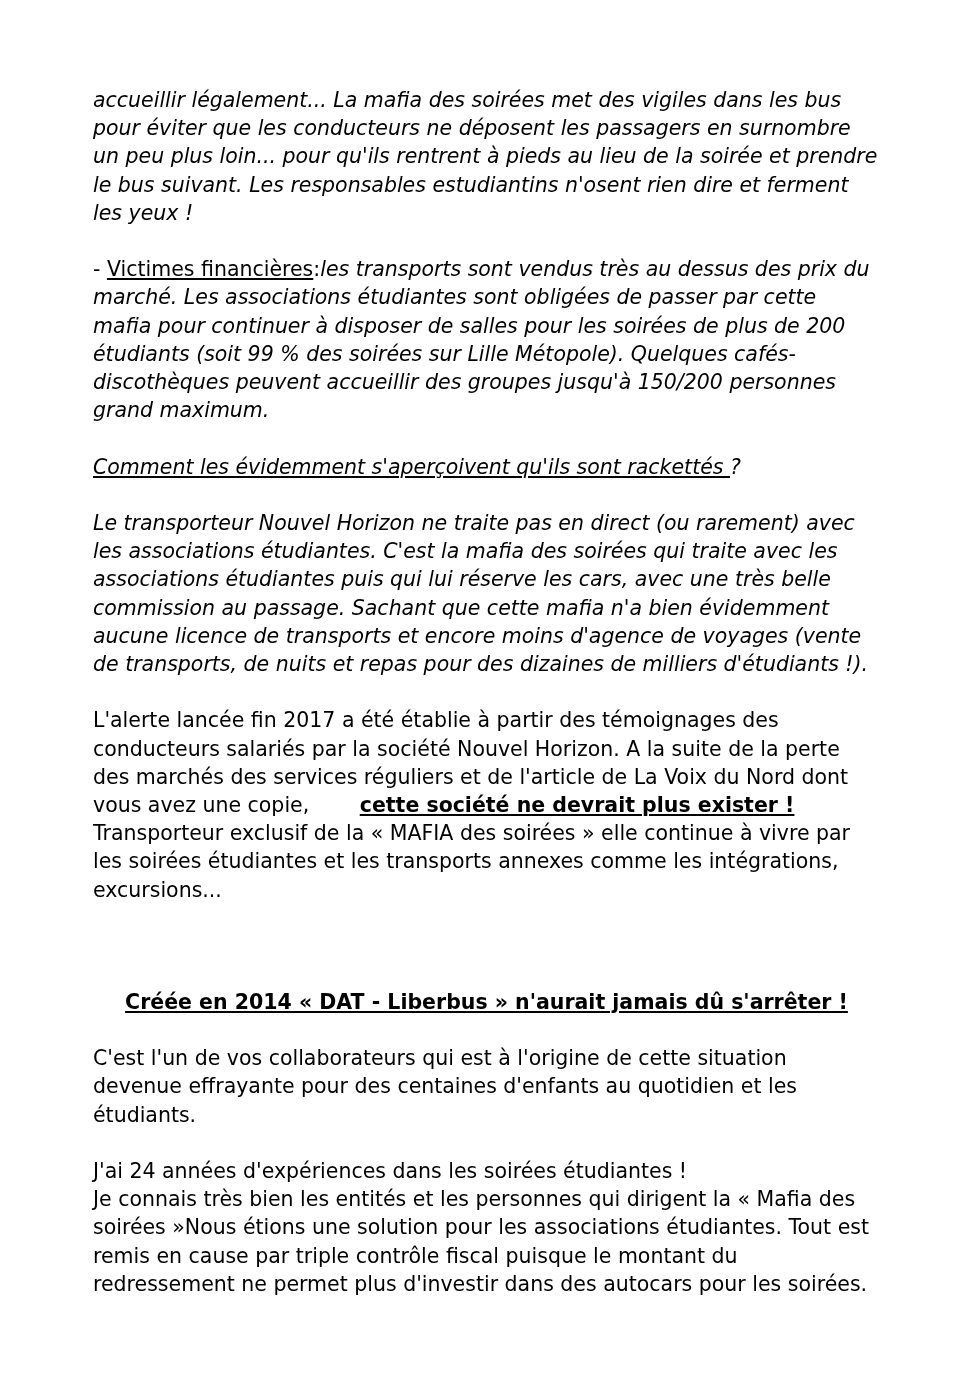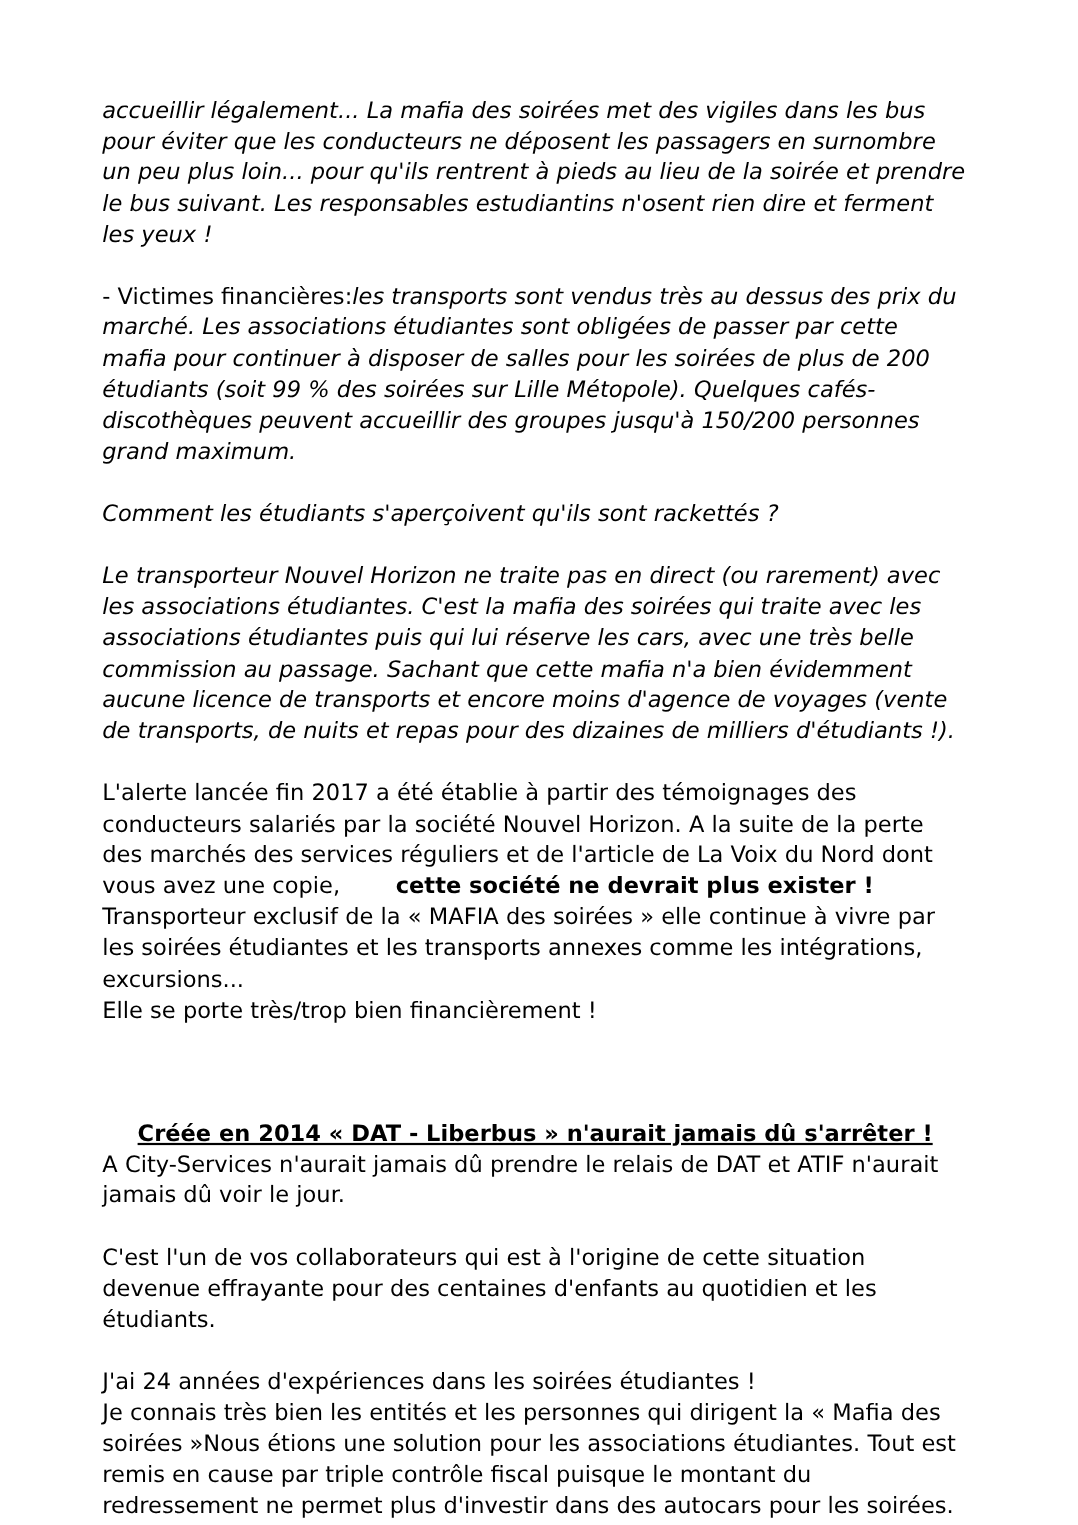--- a/index.html
+++ b/index.html
@@ -38,20 +38,21 @@
   .para.tight {
     margin-top: 0;
   }
   .italic {
     font-style: italic;
   }
   .upright {
     font-style: normal;
   }
   .u {
+    text-decoration: underline;
     text-underline-offset: 2px;
     text-align: center;
   }
   .b {
     font-weight: bold;
     margin-left: 44px;
   }
   .heading-bold {
     font-weight: bold;
     font-style: normal;
@@ -66,34 +67,32 @@
 </head>
 <body>
 
 <div class="page">
   <div class="doc-body">
 
     <p class="para italic">accueillir légalement... La mafia des soirées met des vigiles dans les bus pour éviter que les conducteurs ne déposent les passagers en surnombre un peu plus loin... pour qu'ils rentrent à pieds au lieu de la soirée et prendre le bus suivant. Les responsables estudiantins n'osent rien dire et ferment les yeux !</p>
 
     <p class="para"><span class="upright">- </span><span class="upright u">Victimes financières</span><span class="upright">:</span><span class="italic">les transports sont vendus très au dessus des prix du marché. Les associations étudiantes sont obligées de passer par cette mafia pour continuer à disposer de salles pour les soirées de plus de 200 étudiants (soit 99 % des soirées sur Lille Métopole). Quelques cafés-discothèques peuvent accueillir des groupes jusqu'à 150/200 personnes grand maximum.</span></p>
 
-    <p class="para"><span class="italic u">Comment les étudiants s'aperçoivent qu'ils sont rackettés </span><span class="italic">?</span></p>
+    <p class="para"><span class="italic u">Comment les évidemment s'aperçoivent qu'ils sont rackettés </span><span class="italic">?</span></p>
 
 
     <p class="para italic">Le transporteur Nouvel Horizon ne traite pas en direct (ou rarement) avec les associations étudiantes. C'est la mafia des soirées qui traite avec les associations étudiantes puis qui lui réserve les cars, avec une très belle commission au passage. Sachant que cette mafia n'a bien évidemment aucune licence de transports et encore moins d'agence de voyages (vente de transports, de nuits et repas pour des dizaines de milliers d'étudiants !).</p>
 
     <p class="para"><span class="upright">L'alerte lancée fin 2017 a été établie à partir des témoignages des conducteurs salariés par la société Nouvel Horizon. A la suite de la perte des marchés des services réguliers et de l'article de La Voix du Nord dont vous avez une copie, </span><span class="upright b u">cette société ne devrait plus exister !</span><span class="upright"> Transporteur exclusif de la « MAFIA des soirées » elle continue à vivre par les soirées étudiantes et les transports annexes comme les intégrations, excursions...</span></p>
 
-    <p class="para tight upright">Elle se porte très/trop bien financièrement !</p>
 
     <div class="spacer-block"></div>
 
     <p class="para heading-bold">Créée en 2014 « DAT - Liberbus » n'aurait jamais dû s'arrêter !</p>
 
-    <p class="para tight upright">A City-Services n'aurait jamais dû prendre le relais de DAT et ATIF n'aurait jamais dû voir le jour.</p>
 
     <p class="para upright">C'est l'un de vos collaborateurs qui est à l'origine de cette situation devenue effrayante pour des centaines d'enfants au quotidien et les étudiants.</p>
 
     <p class="para upright">J'ai 24 années d'expériences dans les soirées étudiantes !</p>
 
     <p class="para tight upright">Je connais très bien les entités et les personnes qui dirigent la « Mafia des soirées »Nous étions une solution pour les associations étudiantes. Tout est remis en cause par triple contrôle fiscal puisque le montant du redressement ne permet plus d'investir dans des autocars pour les soirées.</p>
 
   </div>
 </div>
 

